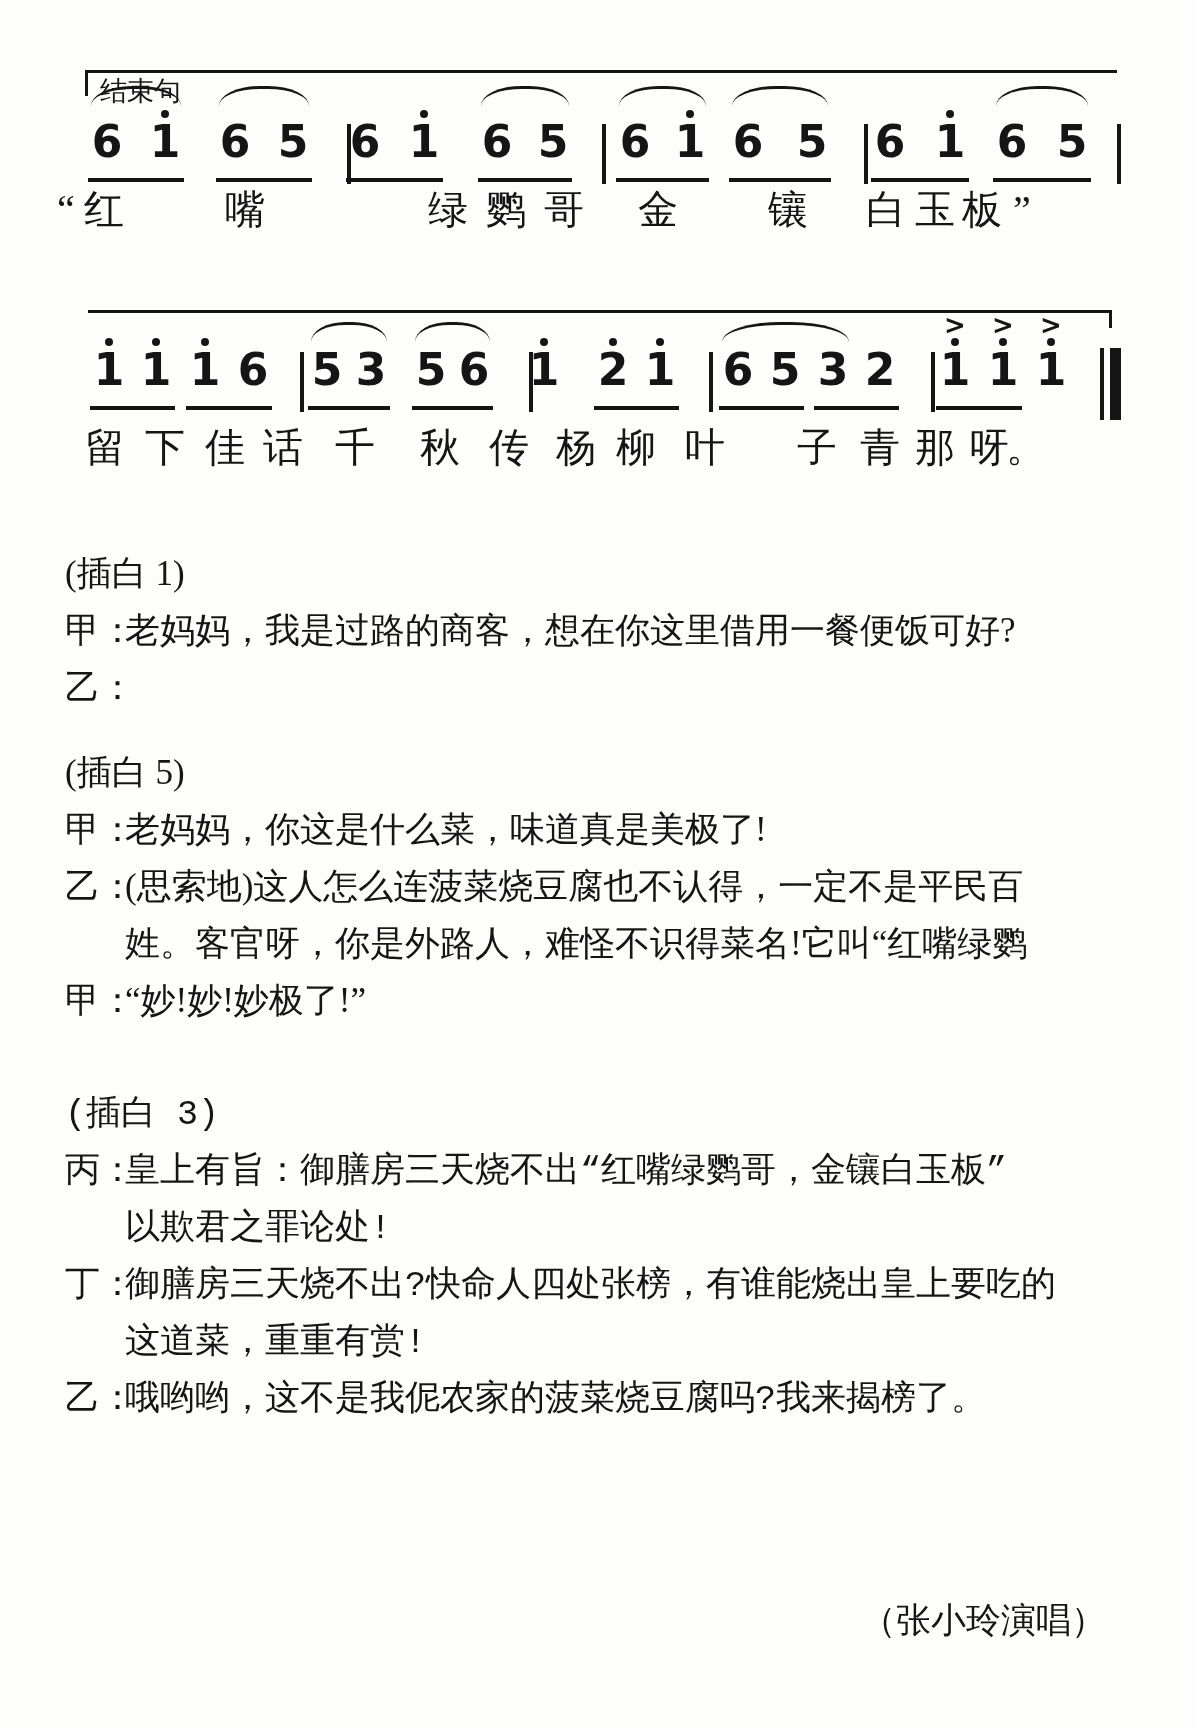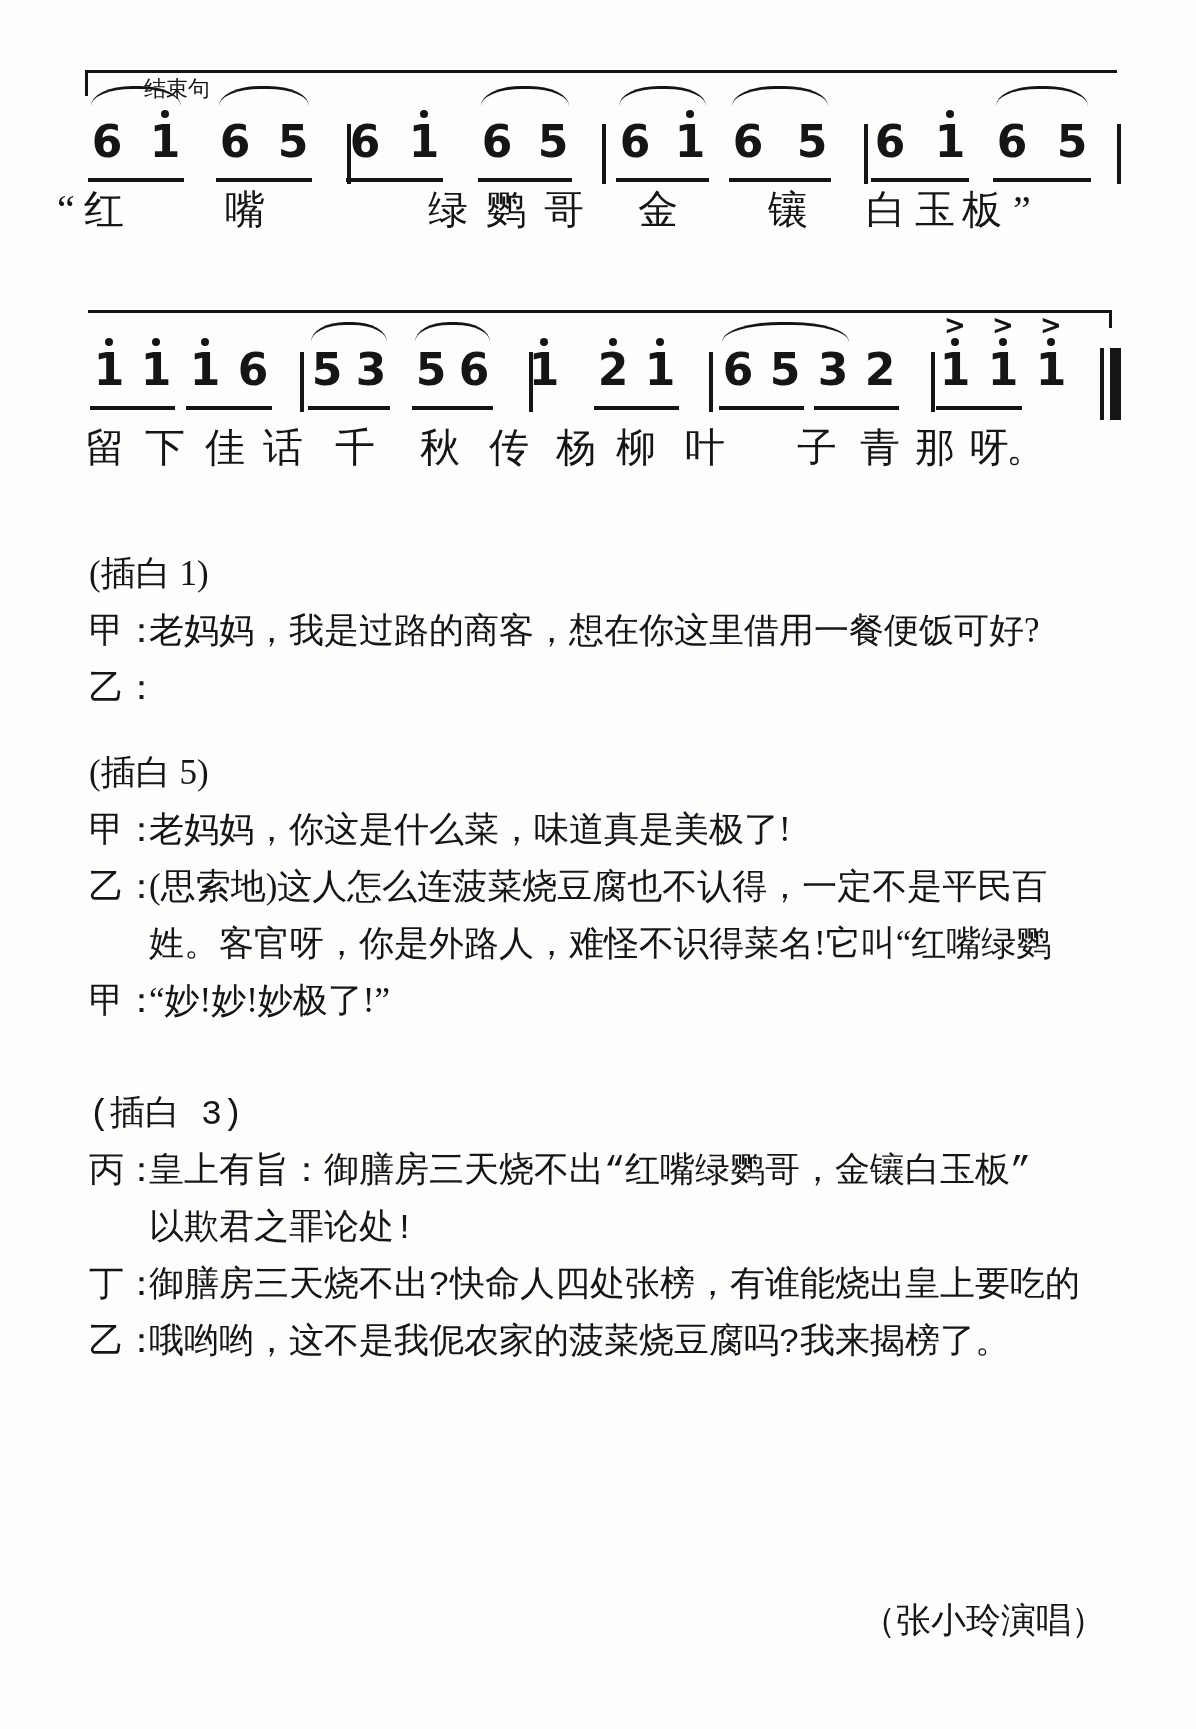--- a/index.html
+++ b/index.html
@@ -3,35 +3,35 @@
 <meta charset="utf-8">
 <style>
   html,body{margin:0;padding:0;background:#e9e9e9;}
   .page{position:relative;width:1196px;height:1729px;margin:0 auto;background:#fdfdfc;
         color:#151515;font-family:"Liberation Serif","DejaVu Serif",serif;overflow:hidden;}
 
   
   .score{position:absolute;top:0;left:0;width:1196px;height:540px;}
   .rule{position:absolute;height:3px;background:#151515;}
   .tick{position:absolute;width:3px;background:#151515;}
-  .blabel{position:absolute;font-size:22px;line-height:1.1;margin-left:44px;}
+  .blabel{position:absolute;font-size:27px;line-height:1.1;}
   .note{position:absolute;transform:translateX(-50%);font-family:"DejaVu Sans","Liberation Sans",sans-serif;
         font-weight:bold;font-size:44px;line-height:1;letter-spacing:0;}
   .odot{position:absolute;width:8px;height:8px;border-radius:50%;background:#151515;transform:translateX(-50%);}
   .accent{position:absolute;transform:translateX(-50%);font-family:"DejaVu Sans",sans-serif;
           font-weight:bold;font-size:26px;line-height:1;}
   .slur{position:absolute;height:17px;border-top:3.5px solid #151515;
         border-radius:50% 50% 0 0 / 110% 110% 0 0;}
   .under{position:absolute;height:4px;background:#151515;}
   .bar{position:absolute;width:3.5px;background:#151515;}
   .bar.thick{width:11px;}
   .lyr{position:absolute;transform:translateX(-50%);font-size:40px;line-height:1;white-space:nowrap;}
 
   
-  .dialogue{position:absolute;top:545px;left:65px;right:30px;font-size:35px;line-height:57px;margin-left:24px;}
+  .dialogue{position:absolute;top:545px;left:65px;right:30px;font-size:35px;line-height:57px;}
   .sec:nth-child(2){margin-top:85px;}
   .sec:nth-child(3){margin-top:58px;font-family:Liberation Mono, monospace;}
   .sec-title{white-space:nowrap;}
   .entry{position:relative;padding-left:60px;}
   .speaker{position:absolute;left:0;top:0;width:60px;white-space:nowrap;}
   .dline{white-space:nowrap;}
 
   .credit{position:absolute;top:1598px;right:90px;font-size:35px;line-height:1.3;white-space:nowrap;}
 </style>
 </head>
@@ -187,20 +187,21 @@
       <div class="sec">
         <div class="sec-title">(插白 3)</div>
         <div class="entry">
           <div class="speaker">丙：</div>
           <div class="dline">皇上有旨：御膳房三天烧不出“红嘴绿鹦哥，金镶白玉板”</div>
           <div class="dline">以欺君之罪论处!</div>
         </div>
         <div class="entry">
           <div class="speaker">丁：</div>
           <div class="dline">御膳房三天烧不出?快命人四处张榜，有谁能烧出皇上要吃的</div>
+          <div class="dline">这道菜，重重有赏!</div>
         </div>
         <div class="entry">
           <div class="speaker">乙：</div>
           <div class="dline">哦哟哟，这不是我伲农家的菠菜烧豆腐吗?我来揭榜了。</div>
         </div>
       </div>
     </div>
   <div class="credit">（张小玲演唱）</div>
 </div>
 

